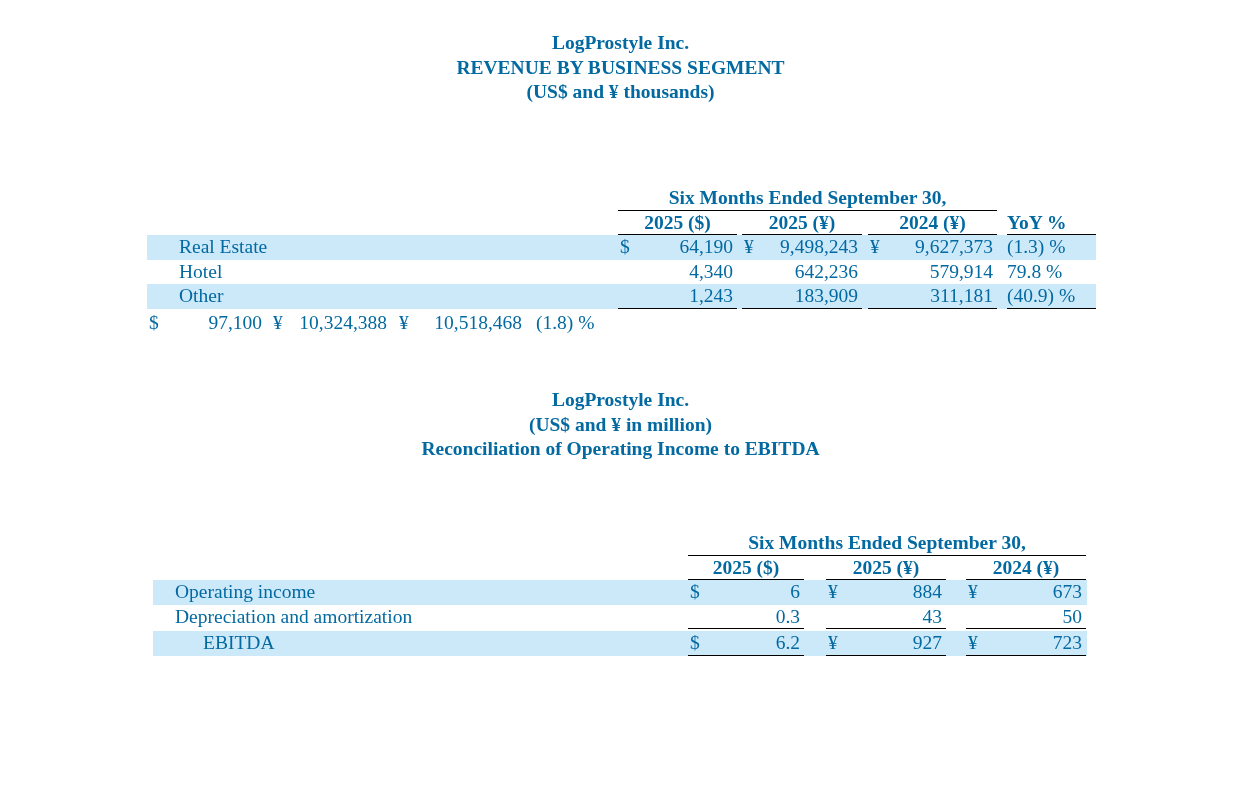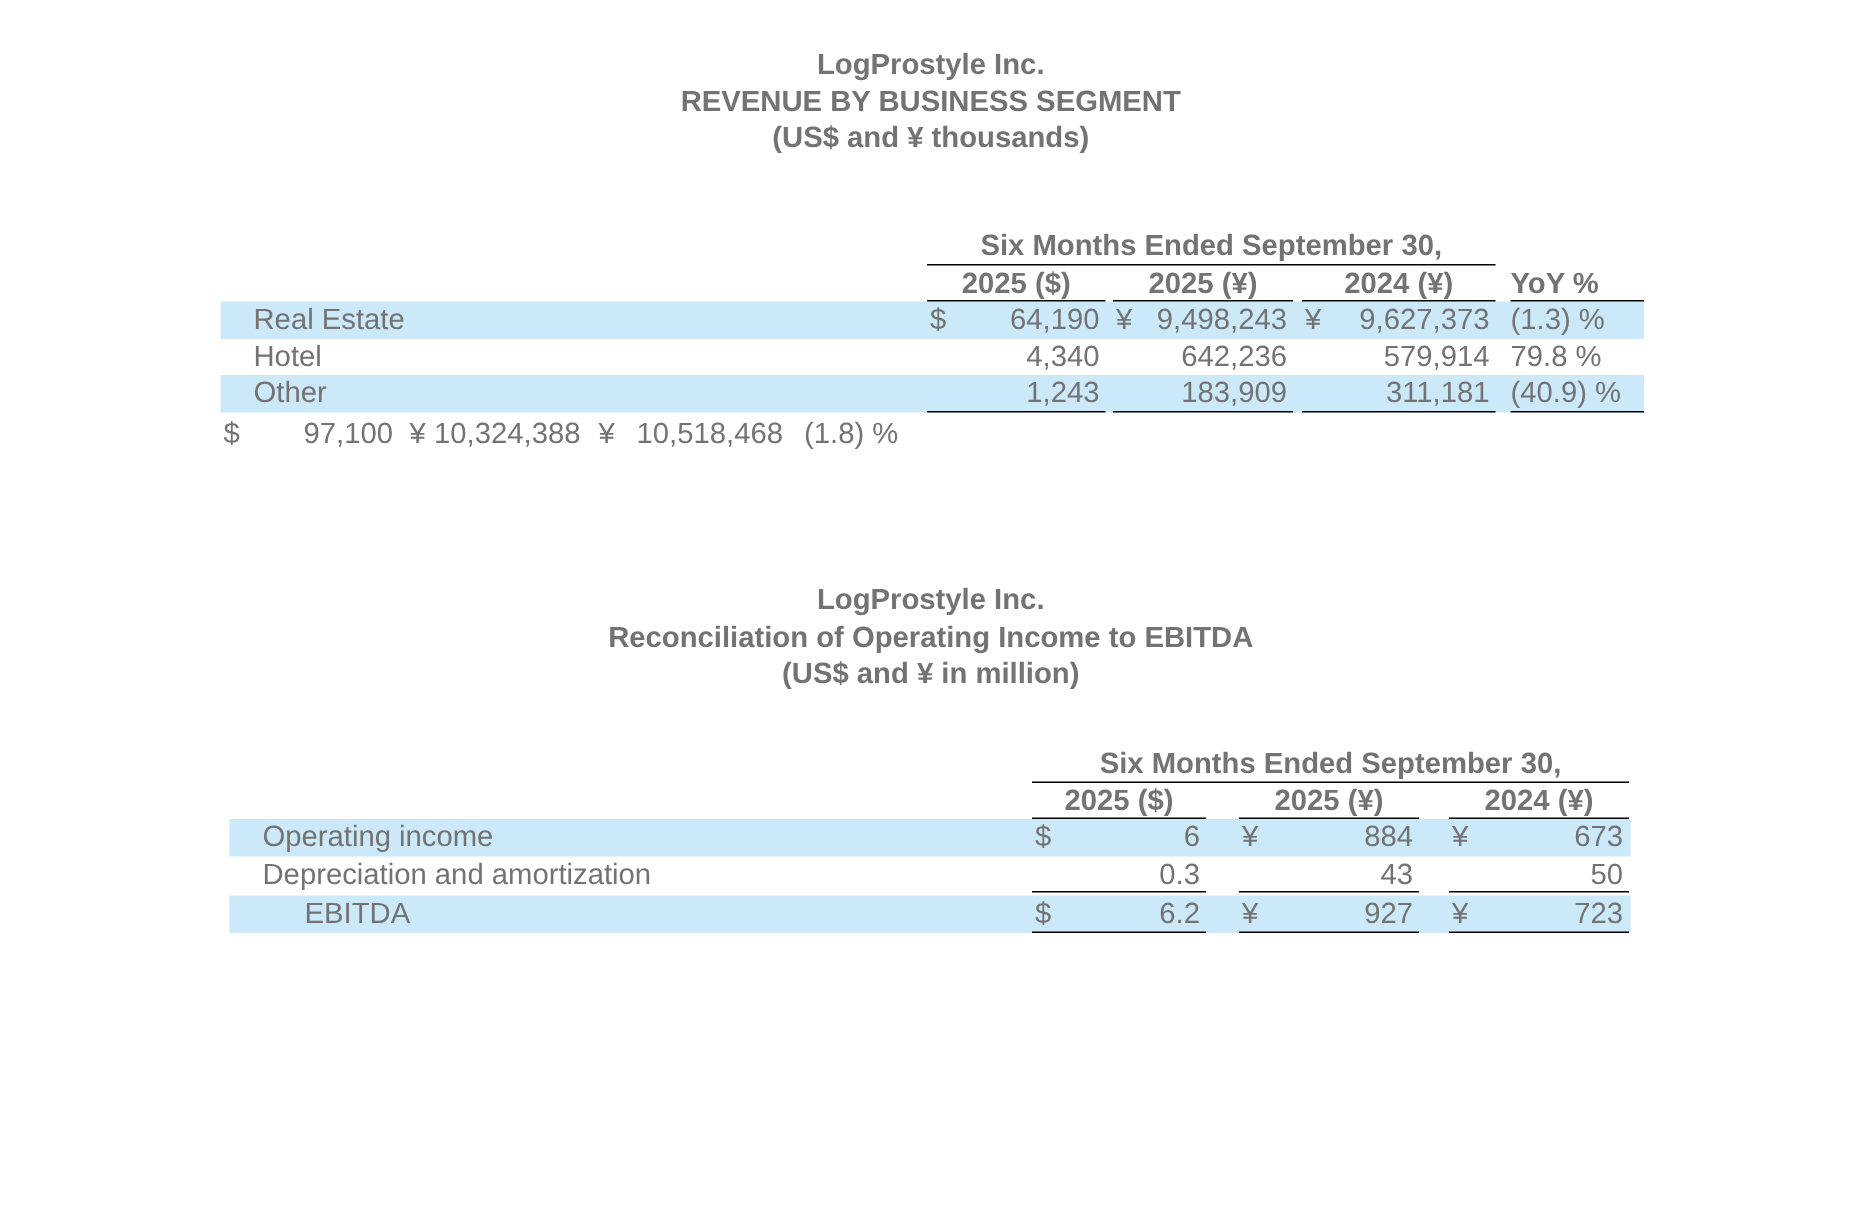--- a/index.html
+++ b/index.html
@@ -2,55 +2,55 @@
 <html><head>
 <meta charset="utf-8">
 <style>
   * { margin: 0; padding: 0; box-sizing: border-box; }
   html, body { background: #ffffff; }
   .page {
     position: relative;
     width: 1241px;
     height: 807px;
     background: #ffffff;
-    color: #737373;
-    font-family: Liberation Sans, sans-serif;
+    color: #0369a1;
+    font-family: Liberation Serif, serif;
     font-size: 19.5px;
     overflow: hidden;
   }
   .title-block {
     position: absolute;
     left: 0;
     width: 100%;
     text-align: center;
     font-weight: bold;
     font-size: 19.5px;
     line-height: 24.5px;
   }
   .t1-titles { top: 31px; }
   .t2-titles { top: 388px; }
 
-  .fintable { position: absolute; }
+  .fintable { position: absolute; margin-top: 34px; }
   .t1 { left: 147px; top: 152px; width: 949px; }
   .t2 { left: 153px; top: 497px; width: 934px; }
 
   .row {
     display: flex;
     height: 24.5px;
     line-height: 24.5px;
     align-items: stretch;
     white-space: nowrap;
   }
   .hl { background: #cce9fa; }
   .gap-above { margin-top: 2px; }
 
   .cell { overflow: hidden; }
 
   
-  .t1 .lbl   { width: 471px; padding-left: 22px; }
+  .t1 .lbl   { width: 471px; padding-left: 32px; }
   .t1 .m1    { width: 119px; }
   .t1 .g1    { width: 5px; }
   .t1 .m2    { width: 120px; }
   .t1 .g2    { width: 6px; }
   .t1 .m3    { width: 129px; }
   .t1 .g3    { width: 10px; }
   .t1 .pct   { width: 89px; text-align: left; padding-right: 6px; }
   .t1 .span3 { width: 379px; }
   .t1 .indent2 { padding-left: 44px; }
 
@@ -179,22 +179,22 @@
         <span>¥</span>
         <span>10,518,468</span>
       </div>
       <div class="cell g3"></div>
       <div class="cell pct">(1.8) %</div>
     </div>
   </div>
 
   <div class="title-block t2-titles">
     <div>LogProstyle Inc.</div>
+    <div>(US$ and ¥ in million)</div>
     <div>Reconciliation of Operating Income to EBITDA</div>
-    <div>(US$ and ¥ in million)</div>
   </div>
 
   <div class="fintable t2">
 
     <div class="row">
       <div class="cell lbl"></div>
       <div class="cell span3 hdr rule">Six Months Ended September 30,</div>
     </div>
 
     <div class="row">

